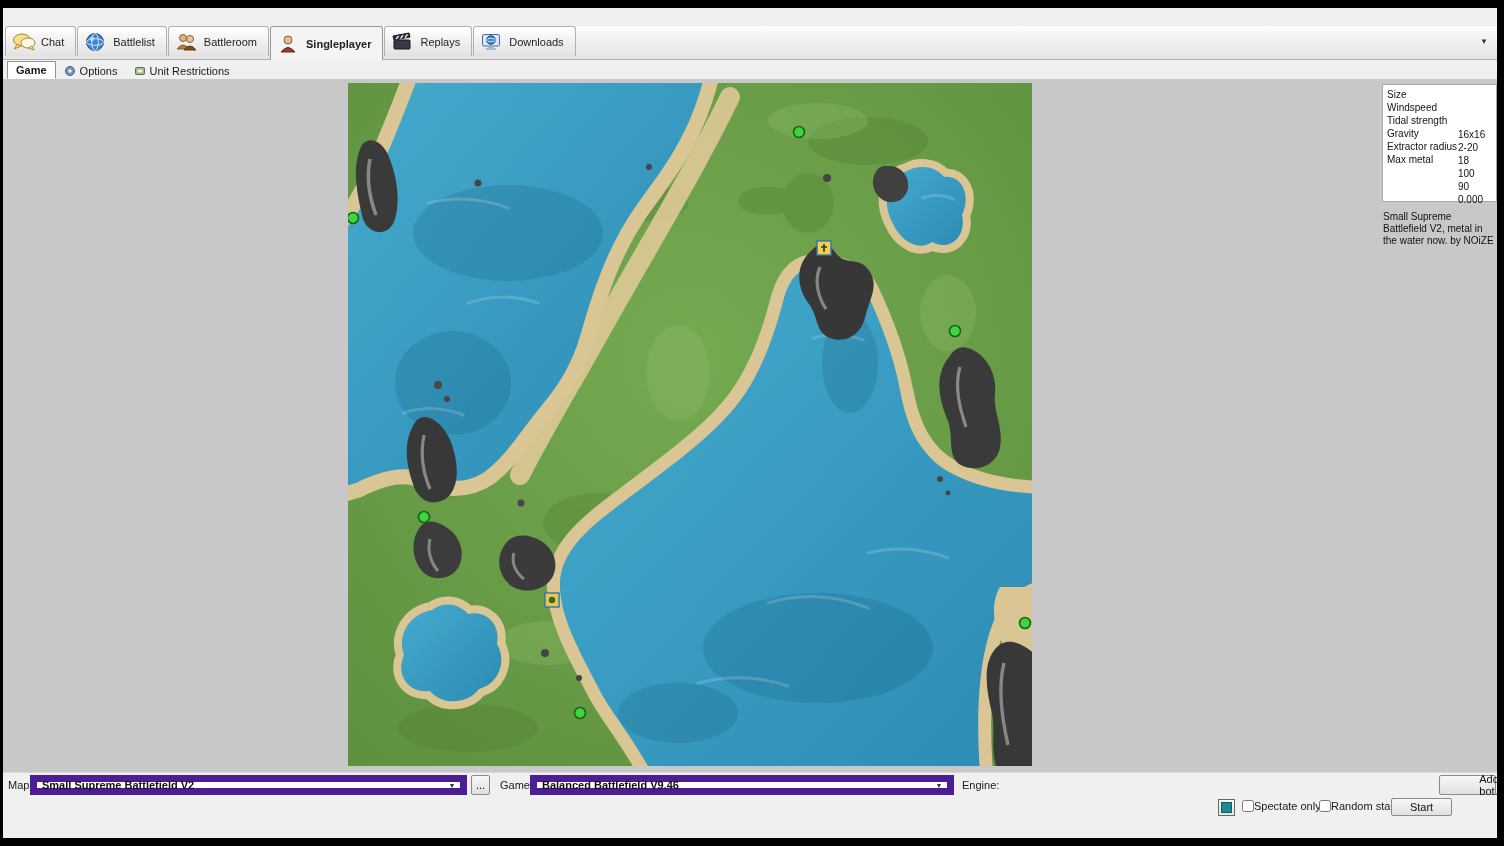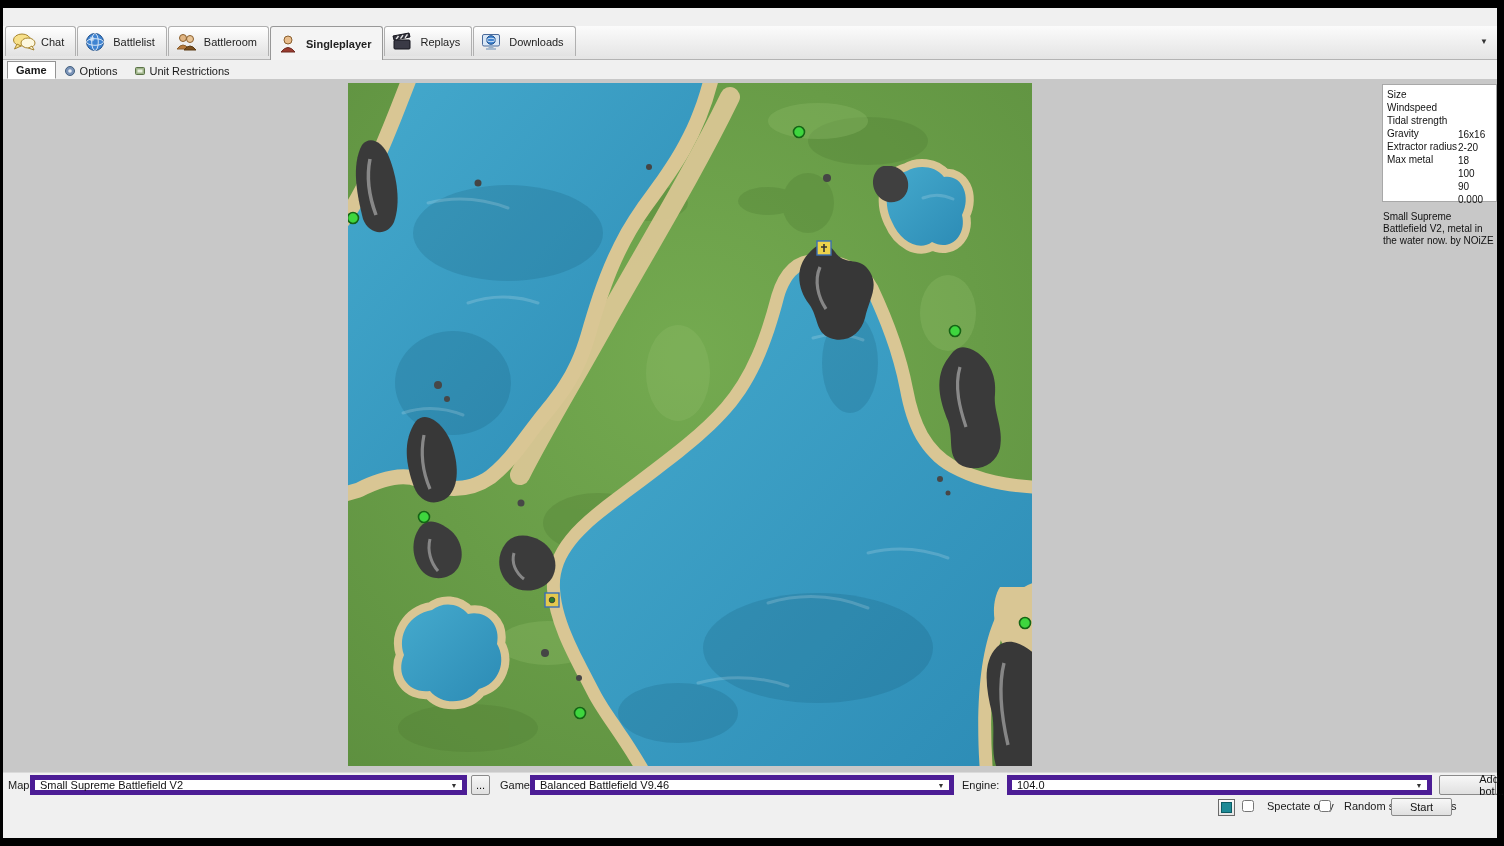--- a/index.html
+++ b/index.html
@@ -31,27 +31,27 @@
   .info-table { position:absolute; left:1379px; top:5px; width:115px; height:118px; background:#ffffff; border:1px solid #a8a8a8; font-size:10px; color:#111; padding:3px 0 0 0; }
   .info-row { display:flex; padding:1px 4px; height:13px; line-height:11px; }
   .info-label { flex:1; }
   .info-value { width:34px; text-align:left;margin-top:40px; }
   .map-desc { position:absolute; left:1380px; top:132px; width:114px; font-size:10px; line-height:12px; color:#111; }
 
   
   .controls1 { position:absolute; left:0; top:764px; width:100%; height:24px; background:#f0f0f0; border-top:1px solid #dadada; }
   .controls2 { position:absolute; left:0; top:788px; width:100%; height:24px; background:#f0f0f0; }
   .ctl-label { position:absolute; top:6px; font-size:11px; color:#1a1a1a; }
-  .combo { position:absolute; top:2px; height:20px; background:#ffffff; border:5px solid #4c1d95; display:flex; align-items:center; }
+  .combo { position:absolute; top:2px; height:20px; background:#ffffff; border:7px solid #4c1d95; display:flex; align-items:center;font-weight:bold; }
   .combo-text { flex:1; font-size:11px; color:#111; padding-left:5px; white-space:nowrap; overflow:hidden; }
   .combo-arrow { width:16px; text-align:center; font-size:7px; color:#333; }
   .btn { position:absolute; top:2px; height:20px; background:linear-gradient(#f7f7f7,#e0e0e0); border:1px solid #8a8a8a; border-radius:2px; font-size:11px; color:#111; display:flex; align-items:center; justify-content:center; cursor:default; }
   .swatch { position:absolute; top:3px; width:17px; height:17px; border:1px solid #6a6a6a; padding:2px; background:linear-gradient(#fafafa,#e4e4e4); }
   .swatch-fill { width:100%; height:100%; border:1px solid #0c5c64; }
-  .chk { position:absolute; top:4px; display:flex; align-items:flex-end; gap:13px; font-size:11px; color:#1a1a1a; }
+  .chk { position:absolute; top:4px; display:flex; align-items:flex-end; gap:0; font-size:11px; color:#1a1a1a; }
   .chk input { width:12px; height:12px; }
 
   
   .statusbar { position:absolute; left:0; top:812px; width:100%; height:18px; background:#f0f0f0; border-top:1px solid #cfcfcf; font-size:11px; color:#333; }
   .status-left { position:absolute; left:369px; top:3px; font-weight:bold; color:#3a3a3a; }
   .status-right { position:absolute; left:1392px; top:3px; color:#222; }
 </style>
 </head>
 <body>
 
@@ -307,24 +307,20 @@
       <span class="combo-text">Small Supreme Battlefield V2</span>
       <span class="combo-arrow">▼</span>
     </div>
     <div class="btn" style="left:468px; width:19px;">...</div>
     <span class="ctl-label" style="left:497px;">Game:</span>
     <div class="combo" style="left:527px; width:424px;">
       <span class="combo-text">Balanced Battlefield V9.46</span>
       <span class="combo-arrow">▼</span>
     </div>
     <span class="ctl-label" style="left:959px;">Engine:</span>
-    <div class="combo" style="left:1004px; width:425px;">
-      <span class="combo-text">104.0</span>
-      <span class="combo-arrow">▼</span>
-    </div>
     <div class="btn" style="left:1436px; width:57px;padding-left:48px;">Add bot...</div>
   </div>
 
   <div class="controls2">
     <div class="swatch" style="left:1215px;">
       <div class="swatch-fill" style="background: rgb(29, 138, 150);"></div>
     </div>
     <label class="chk" style="left:1239px;">
       <input type="checkbox" style="">
       <span>Spectate only</span>

